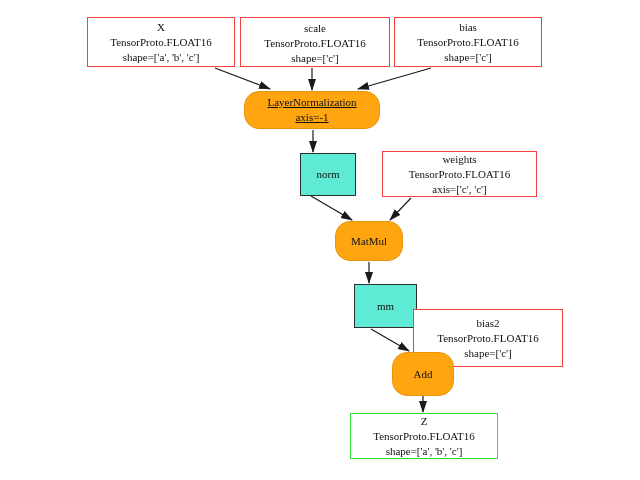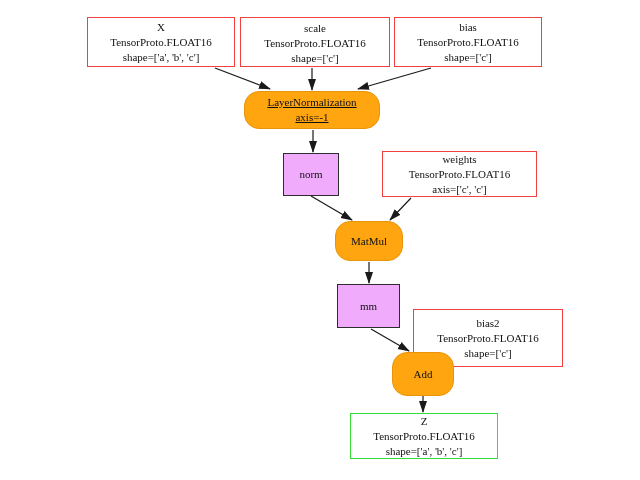--- a/index.html
+++ b/index.html
@@ -20,21 +20,21 @@
     flex-direction: column;
     justify-content: center;
     align-items: center;
     text-align: center;
     font-size: 11px;
     line-height: 15px;
     white-space: nowrap;
   }
   .tensor { background: #ffffff; border: 1px solid var(--input-border, #f04040); }
   .tensor.output { border-color: var(--output-border, #35dc35); }
-  .plainbox { background: #f0abfc; border: 1px solid var(--node-border, #2e2e2e); }
+  .plainbox { background: #5eead4; border: 1px solid var(--node-border, #2e2e2e); margin-left: 17px; }
   .op {
     background: var(--op-fill, #ffa510);
     border: 1px solid var(--op-border, #e8940a);
     border-radius: 15px;
   }
 </style>
 </head>
 <body>
 
 <div class="canvas">

